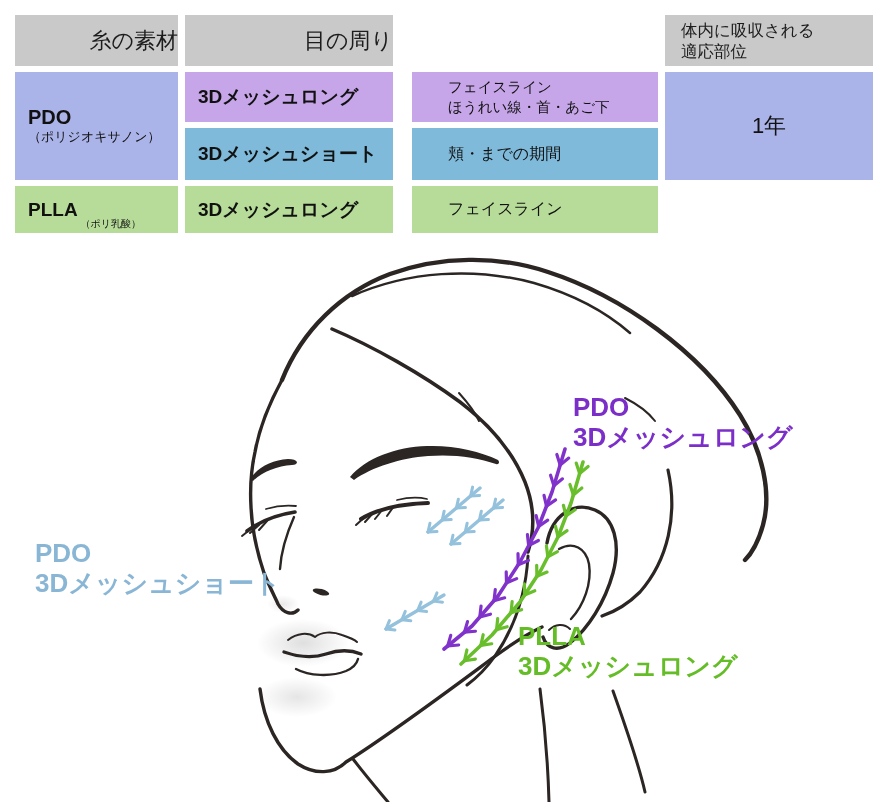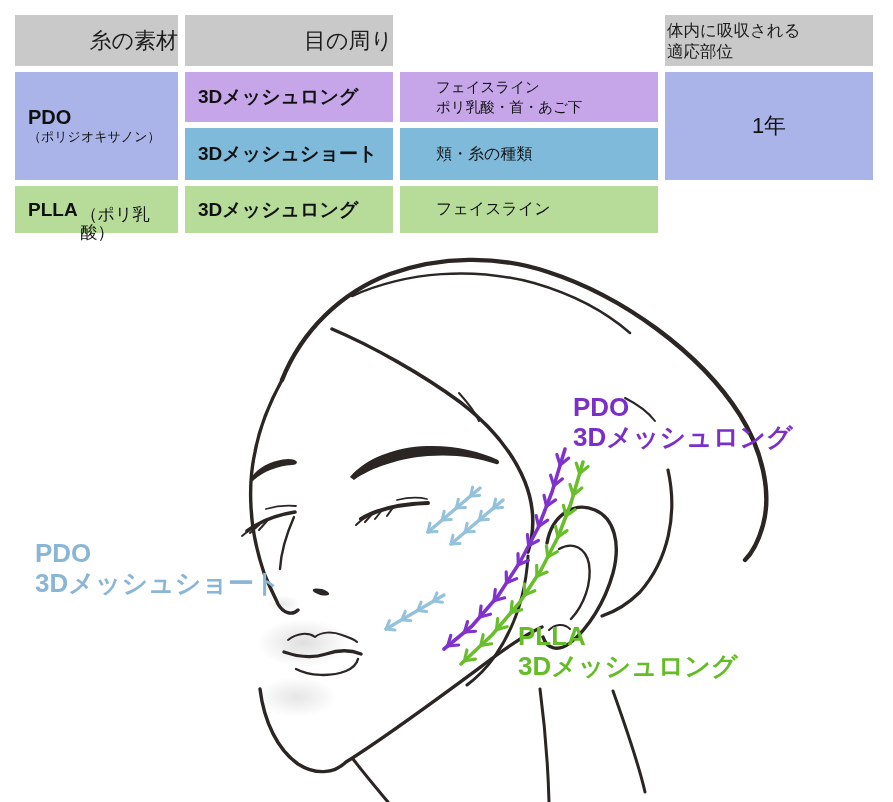--- a/index.html
+++ b/index.html
@@ -10,36 +10,36 @@
   
   .spec-table{
     position:absolute;left:15px;top:15px;width:858px;
     display:grid;
     grid-template-columns:163px 208px 258px 208px;
     grid-template-rows:51px 50px 52px 47px;
     column-gap:7px;row-gap:6px;
   }
   .cell{display:flex;align-items:center;box-sizing:border-box;}
   .hdr{background:#c9c9c9;justify-content:flex-end;font-size:22px;color:#1c1c1c;}
-  .hdr.h4{justify-content:flex-start;padding-left:2px;font-size:16.5px;line-height:1.25;}
+  .hdr.h4{justify-content:flex-start;padding-left:16px;font-size:16.5px;line-height:1.25;}
   .h1{grid-area:1/1}.h2{grid-area:1/2}.h3{grid-area:1/3}.h4{grid-area:1/4}
   .c-peri{background:#abb4e9}.c-purp{background:#c6a6e9}.c-blue{background:#7fbada}.c-green{background:#b7dc99}
   .mat-pdo{grid-area:2/1/span 2/auto;flex-direction:column;align-items:flex-start;justify-content:center;padding-left:13px;}
   .mat-pdo .big{font-weight:bold;font-size:20px;line-height:22px;}
   .mat-sub{font-size:13px;line-height:18px;}
   .type-cell{font-weight:bold;font-size:19px;padding-left:13px;}
   .t-long1{grid-area:2/2}.t-short{grid-area:3/2}.t-long2{grid-area:4/2}
-  .area-cell{padding-left:36px;font-size:16px;}
+  .area-cell{padding-left:36px;font-size:16px;margin-left:12px;}
   .a-long1{grid-area:2/3;flex-direction:column;align-items:flex-start;justify-content:center;font-size:14.5px;line-height:20px;}
   .a-short{grid-area:3/3}.a-plla{grid-area:4/3}
   .dur{justify-content:center;font-size:22px;}
   .dur1{grid-area:2/4/span 2/auto}.dur2{grid-area:4/4}
   .mat-plla{grid-area:4/1;padding-left:13px;align-items:center;}
   .mat-plla .big{font-weight:bold;font-size:19px;}
-  .mat-plla .mat-sub{margin-left:3px;font-size:17px;margin-top:28px;}
+  .mat-plla .mat-sub{margin-left:3px;font-size:10px;margin-top:28px;}
   
   .face-svg{position:absolute;left:0;top:0;width:893px;height:802px;}
   .thr-label{position:absolute;font-weight:bold;font-size:26px;line-height:30px;white-space:nowrap;}
   .lbl-pdo-long{left:573px;top:392px;}
   .lbl-pdo-short{left:35px;top:538px;}
   .lbl-plla-long{left:518px;top:621px;}
 </style>
 </head>
 <body>
 
@@ -59,26 +59,26 @@
       </span>
     </div>
 
     <div class="cell c-peri mat-pdo">
       <span class="big">PDO</span>
       <span class="mat-sub">（ポリジオキサノン）</span>
     </div>
     <div class="cell c-purp type-cell t-long1">3Dメッシュロング</div>
     <div class="cell c-purp a-long1 area-cell">
       <span>フェイスライン</span>
-      <span>ポリ乳酸・首・あご下</span>
+      <span>ほうれい線・首・あご下</span>
     </div>
     <div class="cell c-peri dur dur1">1年</div>
 
     <div class="cell c-blue type-cell t-short">3Dメッシュショート</div>
-    <div class="cell c-blue area-cell a-short">頬・糸の種類</div>
+    <div class="cell c-blue area-cell a-short">頬・までの期間</div>
 
     <div class="cell c-green mat-plla">
       <span class="big">PLLA</span>
       <span class="mat-sub">（ポリ乳酸）</span>
     </div>
     <div class="cell c-green type-cell t-long2">3Dメッシュロング</div>
     <div class="cell c-green area-cell a-plla">フェイスライン</div>
   </div>
 
   <svg class="face-svg" viewBox="0 0 893 802">

